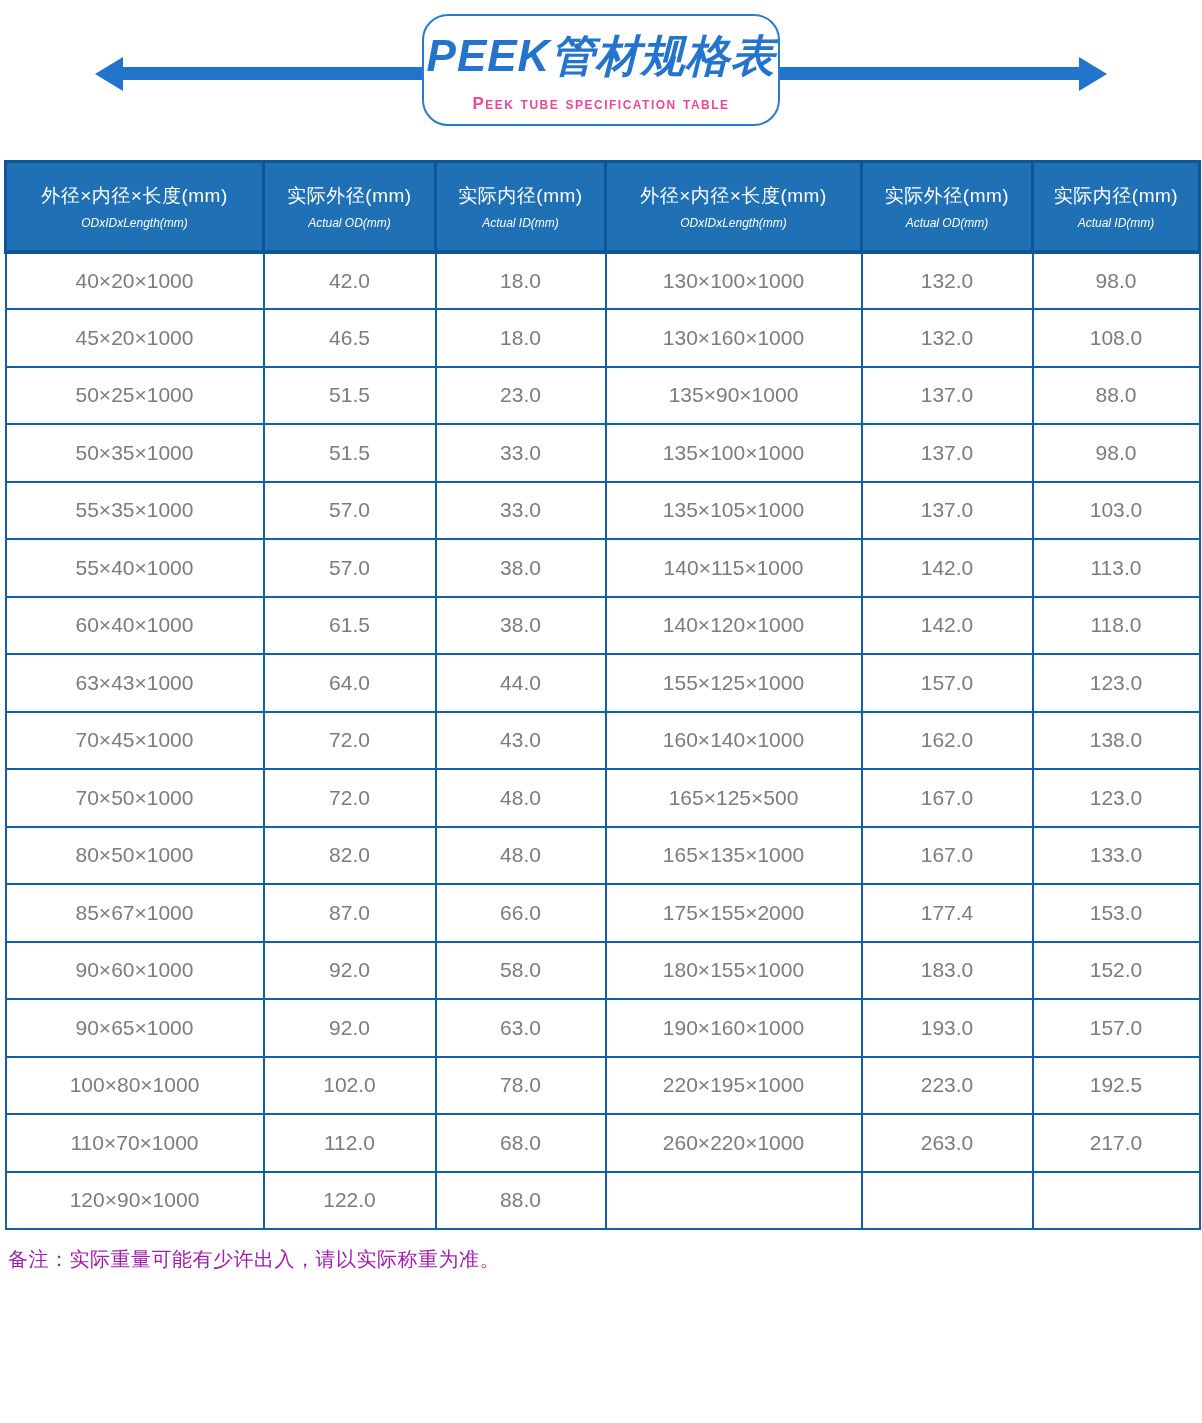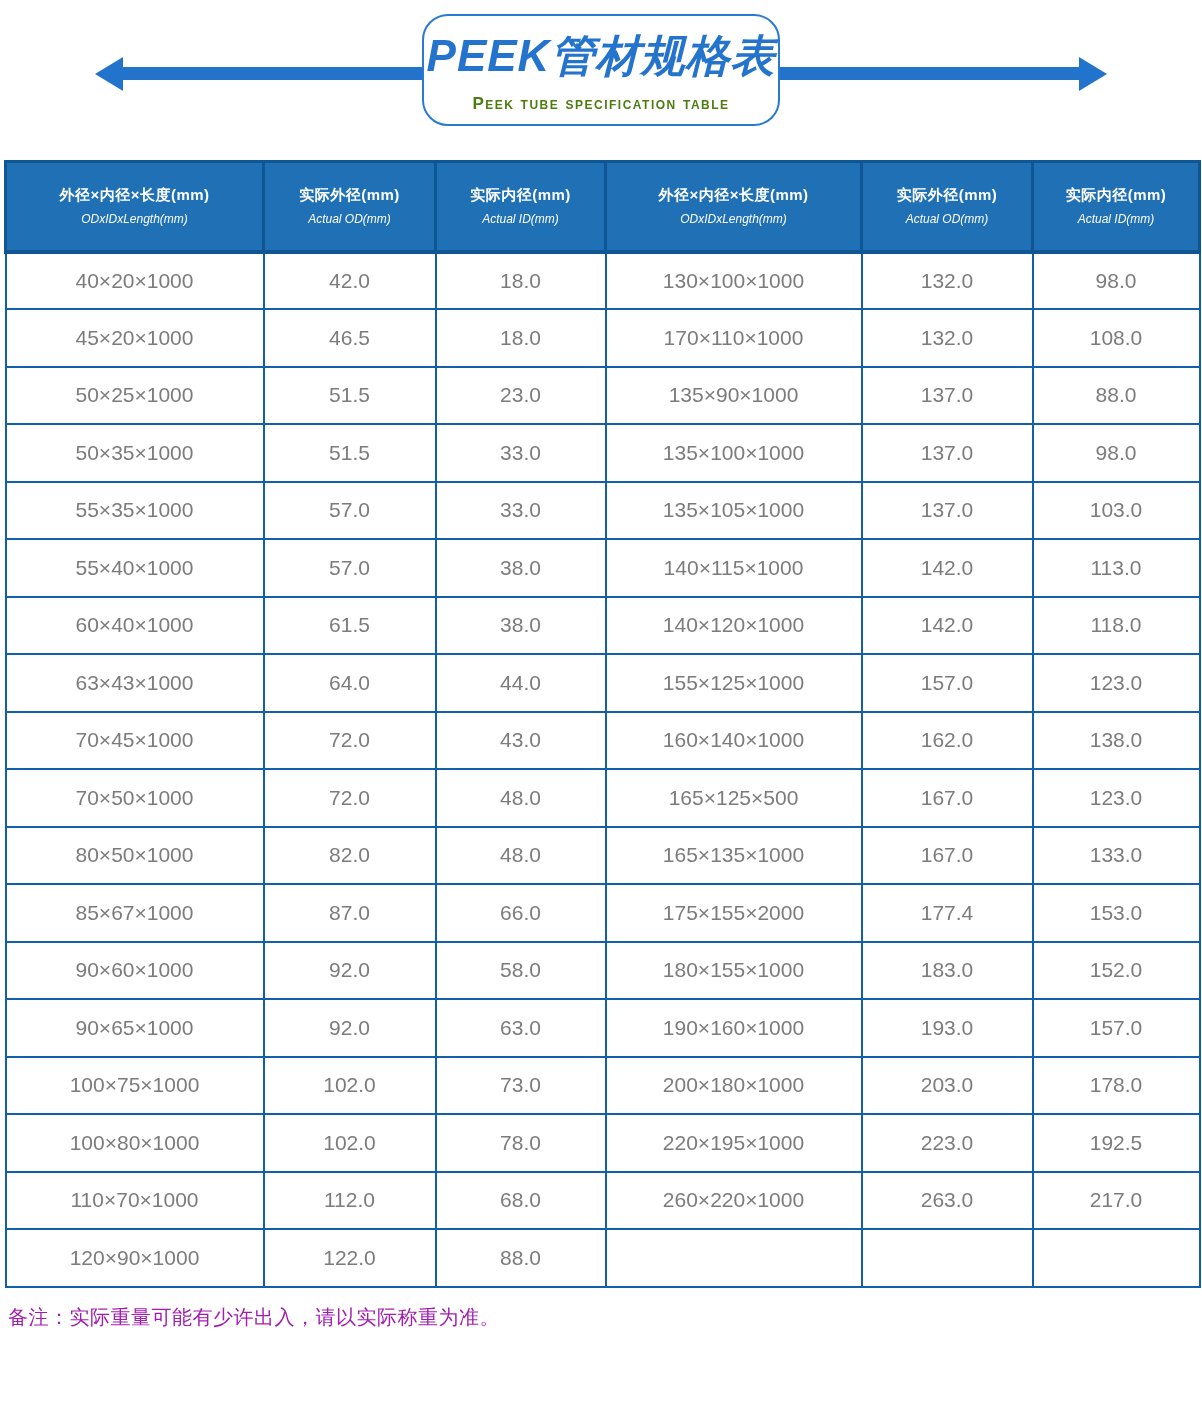--- a/index.html
+++ b/index.html
@@ -37,21 +37,21 @@
   }
   .title-zh {
     color: #2473cd;
     font-size: 44px;
     font-style: italic;
     font-weight: bold;
     letter-spacing: 1px;
     white-space: nowrap;
   }
   .title-en {
-    color: #4d7c0f;
+    color: #ec4899;
     font-size: 17px;
     font-weight: bold;
     font-variant: small-caps;
     letter-spacing: 1.5px;
     white-space: nowrap;
   }
   .arrow {
     position: absolute;
     top: 67px;
     height: 13px;
@@ -93,21 +93,21 @@
   table.spec th {
     background: #1f70b5;
     border: 3px solid #0e5694;
     border-bottom: 4px solid #0e5694;
     height: 90px;
     color: #ffffff;
     text-align: center;
     vertical-align: middle;
     padding: 6px 2px;
   }
-  .th-zh { font-size: 15px; font-weight: bold; letter-spacing: 0.5px; }
+  .th-zh { font-size: 19px; font-weight: normal; letter-spacing: 0.5px; }
   .th-en { font-size: 12px; font-weight: normal; margin-top: 7px; font-style: italic; }
   table.spec td {
     background: #ffffff;
     border: 2px solid #1260ab;
     height: 57.5px;
     color: #7c7c7c;
     font-size: 21px;
     text-align: center;
     vertical-align: middle;
   }
@@ -175,21 +175,21 @@
         <td>42.0</td>
         <td>18.0</td>
         <td>130×100×1000</td>
         <td>132.0</td>
         <td>98.0</td>
       </tr>
       <tr>
         <td>45×20×1000</td>
         <td>46.5</td>
         <td>18.0</td>
-        <td>170×110×1000</td>
+        <td>130×160×1000</td>
         <td>132.0</td>
         <td>108.0</td>
       </tr>
       <tr>
         <td>50×25×1000</td>
         <td>51.5</td>
         <td>23.0</td>
         <td>135×90×1000</td>
         <td>137.0</td>
         <td>88.0</td>
@@ -276,28 +276,20 @@
       </tr>
       <tr>
         <td>90×65×1000</td>
         <td>92.0</td>
         <td>63.0</td>
         <td>190×160×1000</td>
         <td>193.0</td>
         <td>157.0</td>
       </tr>
       <tr>
-        <td>100×75×1000</td>
-        <td>102.0</td>
-        <td>73.0</td>
-        <td>200×180×1000</td>
-        <td>203.0</td>
-        <td>178.0</td>
-      </tr>
-      <tr>
         <td>100×80×1000</td>
         <td>102.0</td>
         <td>78.0</td>
         <td>220×195×1000</td>
         <td>223.0</td>
         <td>192.5</td>
       </tr>
       <tr>
         <td>110×70×1000</td>
         <td>112.0</td>

